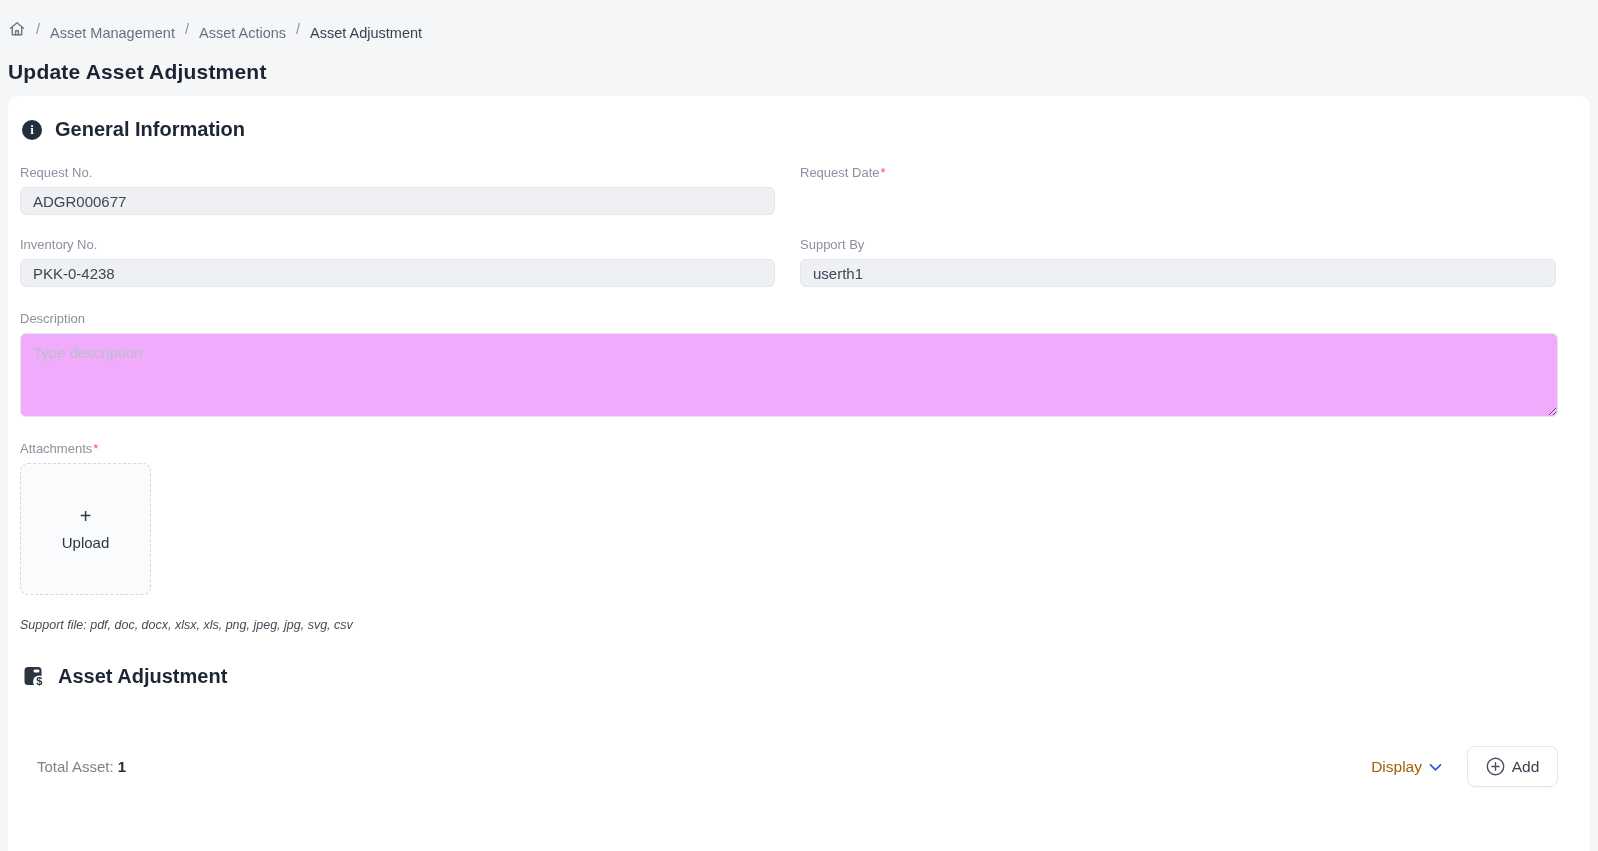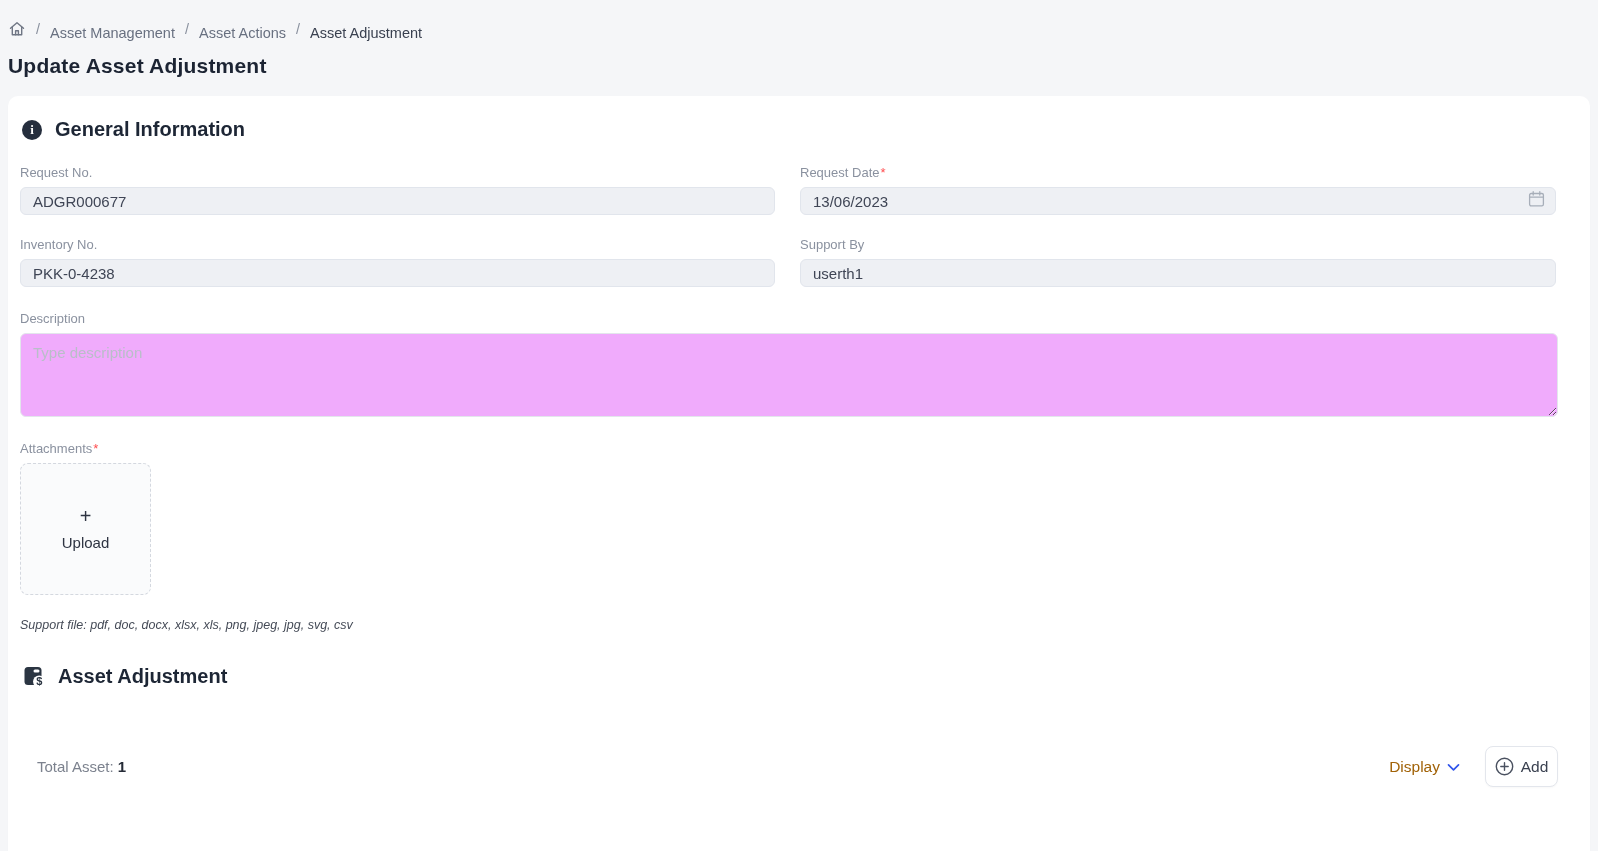--- a/index.html
+++ b/index.html
@@ -12,21 +12,21 @@
     overflow: hidden;
   }
 
   
   .topbar { height: 96px; padding: 17px 16px 0 8px; }
   .breadcrumb { display: flex; align-items: center; gap: 10px; font-size: 14.5px; color: #687080; }
   .breadcrumb .crumb { color: #687080; cursor: pointer; margin-top: 8px; }
   .breadcrumb .crumb.current { color: #3a4150; }
   .breadcrumb .sep { color: #8a919e; }
   .home-ic { display: inline-flex; align-items: center; }
-  .page-title { margin-top: 13px; font-size: 21px; font-weight: 700; color: #1c2433; letter-spacing: .2px; }
+  .page-title { margin-top: 19px; font-size: 21px; font-weight: 700; color: #1c2433; letter-spacing: .2px; }
 
   
   .card {
     margin: 0 8px; background: #ffffff;
     border-radius: 10px 10px 0 0;
     height: 755px;
     padding: 22px 32px 0 12px;
     box-shadow: 0 1px 2px rgba(0,0,0,.02);
   }
 
@@ -97,21 +97,21 @@
   }
   .total-line { font-size: 15px; color: #7c828e; }
   .total-line b { color: #252b37; font-weight: 700; margin-left: 4px; }
   .footer-right { display: flex; align-items: center; gap: 25px; }
   .display-toggle {
     display: flex; align-items: center; gap: 7px;
     color: #a16207; font-size: 15.5px; cursor: pointer;
   }
   .add-btn {
     display: flex; align-items: center; justify-content: center; gap: 7px;
-    width: 73px; height: 41px;
+    width: 91px; height: 41px;
     background: #ffffff;
     border: 1px solid #e3e6ec;
     border-radius: 8px;
     font-size: 15.5px; color: #3a4150;
     font-family: "Liberation Sans", "DejaVu Sans", sans-serif;
     cursor: pointer;
     box-shadow: 0 1px 2px rgba(0,0,0,.03);
   }
 </style>
 </head>
@@ -149,29 +149,20 @@
       <div class="field-label">
         <span>Request No.</span>
       </div>
       <input class="input" readonly="" value="ADGR000677" style="">
     </div>
 
     <div>
       <div class="field-label">
         <span>Request Date</span><span class="req">*</span>
       </div>
-      <div class="input-wrap">
-        <input class="input" style="padding-right: 36px;" readonly="" value="13/06/2023">
-        <span class="cal">
-          <svg width="17" height="17" viewBox="0 0 17 17" fill="none" stroke="#a7aeb9" stroke-width="1.3" stroke-linecap="round">
-            <rect x="1.6" y="3" width="13.8" height="12.4" rx="1.6"></rect>
-            <path d="M5.2 1.2 V4.6 M11.8 1.2 V4.6 M1.6 6.6 H15.4"></path>
-          </svg>
-        </span>
-      </div>
     </div>
 
     <div>
       <div class="field-label">
         <span>Inventory No.</span>
       </div>
       <input class="input" readonly="" value="PKK-0-4238" style="">
     </div>
 
     <div>

